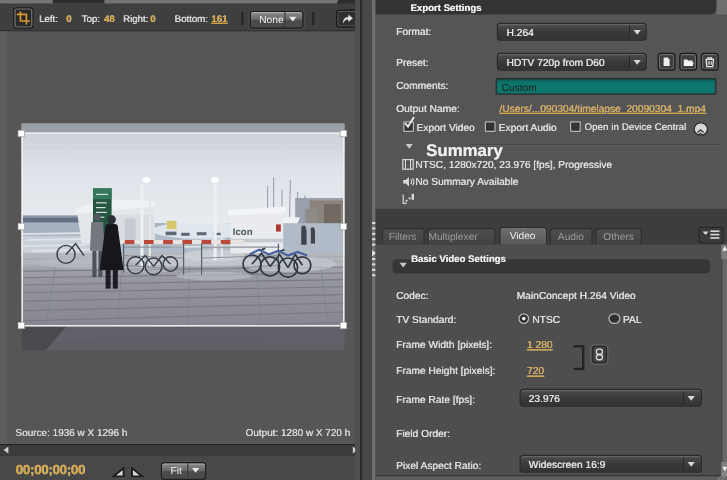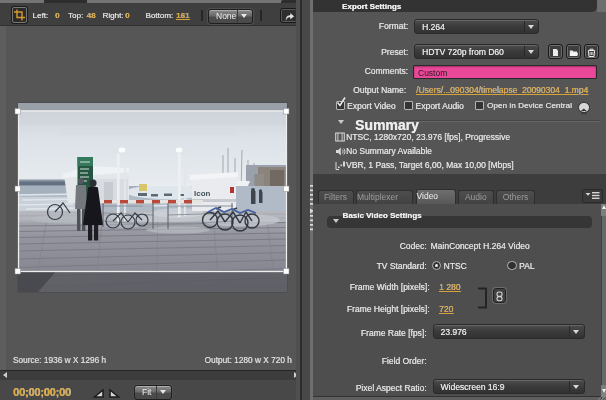--- a/index.html
+++ b/index.html
@@ -1,20 +1,20 @@
 <!DOCTYPE html>
 <html><head>
 <meta charset="utf-8">
 <style>
   html,body{margin:0;padding:0;}
   #stage{position:relative;width:606px;height:400px;overflow:hidden;
     font-family:"Liberation Sans",sans-serif;background:#565656;}
   .abs{position:absolute;}
   .lbl{position:absolute;font-size:8.5px;color:#e2e2e2;white-space:nowrap;text-shadow:0.35px 0 0 rgba(226,226,226,0.8);}
-  .rlbl{position:absolute;font-size:8.5px;color:#e2e2e2;white-space:nowrap;text-align:right;text-shadow:0.35px 0 0 rgba(226,226,226,0.8);}
+  .rlbl{position:absolute;font-size:8.5px;color:#e2e2e2;white-space:nowrap;text-align:left;text-shadow:0.35px 0 0 rgba(226,226,226,0.8);}
   .bold{font-weight:bold;}
   .orange{color:#d8a23b;}
   
   .dd{position:absolute;height:13px;border:1px solid #2a2a2a;border-radius:3px;
       background:linear-gradient(#4e4e4e,#3a3a3a 50%,#323232);box-shadow:inset 0 1px 0 rgba(255,255,255,.14);}
   .dd .txt{position:absolute;left:7px;top:2px;font-size:8.5px;color:#e8e8e8;white-space:nowrap;text-shadow:0.35px 0 0 rgba(232,232,232,0.8);}
   .dd .arr{position:absolute;right:1px;top:1px;bottom:1px;width:12.5px;border-left:1px solid #282828;
       background:linear-gradient(#484848,#343434);border-radius:0 2px 2px 0;}
   .dd .arr:after{content:"";position:absolute;left:3px;top:4px;border-left:3.5px solid transparent;
       border-right:3.5px solid transparent;border-top:4px solid #d8d8d8;}
@@ -348,21 +348,21 @@
   </div>
   <div class="abs" style="left:584px;top:43.5px;width:13px;height:13px;background:#3e3e3e;border:1px solid #1a1a1a;border-radius:3px;box-shadow:inset 0 0 0 1px #6e6e6e;">
     <svg width="13" height="13" viewBox="0 0 13 13">
         <path d="M3.4 4.5 H9.6 L9 10.5 H4 Z" fill="none" stroke="#ececec" stroke-width="1"></path>
         <path d="M5 4.5 V3.2 H8 V4.5" fill="none" stroke="#ececec" stroke-width="1"></path>
         <path d="M5.2 6 V9 M6.5 6 V9 M7.8 6 V9" stroke="#ececec" stroke-width="0.7"></path>
       </svg>
   </div>
 
   <div class="rlbl" style="left:330px;top:66px;width:78px;">Comments:</div>
-  <div class="abs" style="left:413px;top:65px;width:182px;height:12px;background:#ec4899;border:1px solid #2a2a2a;border-radius:1px;box-shadow:inset 0 1px 2px rgba(0,0,0,.35);">
+  <div class="abs" style="left:413px;top:65px;width:182px;height:12px;background:#0f766e;border:1px solid #2a2a2a;border-radius:1px;box-shadow:inset 0 1px 2px rgba(0,0,0,.35);">
     <div class="abs" style="left:4px;top:1.5px;font-size:8.5px;color:#1c1c1c;">Custom</div>
   </div>
 
   <div class="rlbl" style="left:330px;top:84.5px;width:76px;">Output Name:</div>
   <div class="lbl orange" style="left:416px;top:84.5px;text-decoration:underline;">/Users/...090304/timelapse_20090304_1.mp4</div>
 
   <div class="chk" style="left:335.5px;top:100.5px;"></div>
   <svg class="abs" style="left:335px;top:96px;" width="12" height="12" viewBox="0 0 12 12">
       <path d="M2.5 6.5 L5 9.5 L10 1.5" stroke="#ececec" stroke-width="1.5" fill="none"></path>
     </svg>
@@ -393,31 +393,30 @@
     <path d="M7.3 3.5 C8.3 4.5,8.3 6.5,7.3 7.5 M8.8 2.5 C10.3 4,10.3 7,8.8 8.5" stroke="#d9d9d9" stroke-width="1" fill="none"></path>
   </svg>
   <div class="lbl" style="left:346px;top:146px;">No Summary Available</div>
 
   <svg class="abs" style="left:334.5px;top:159.5px;" width="11" height="11" viewBox="0 0 11 11">
     <path d="M1 2 V9.5 H4" stroke="#d9d9d9" stroke-width="1" fill="none"></path>
     <rect x="3" y="6.5" width="1.6" height="1.6" fill="#d9d9d9"></rect>
     <rect x="5.5" y="4.5" width="1.6" height="1.6" fill="#d9d9d9"></rect>
     <rect x="8" y="1.5" width="2" height="5" fill="#d9d9d9"></rect>
   </svg>
-  <div class="lbl" style="left:346px;top:160px;">VBR, 1 Pass, Target 6,00, Max 10,00 [Mbps]</div>
 
   <div class="abs" style="left:313px;top:174px;width:293px;height:30px;background:#3d3d3d;"></div>
   <div class="abs" style="left:313px;top:203.5px;width:293px;height:196.5px;background:#4e4e4e;"></div>
 
   <div class="abs" style="left:317.5px;top:189.5px;width:36px;height:14px;background:linear-gradient(#4e4e4e,#424242);border:1px solid #2e2e2e;border-bottom:none;border-radius:3px 3px 0 0;box-sizing:border-box;
        font-size:8.5px;color:#9c9c9c;text-align:center;line-height:13px;">Filters</div>
   <div class="abs" style="left:356px;top:189.5px;width:57px;height:14px;background:linear-gradient(#4e4e4e,#424242);border:1px solid #2e2e2e;border-bottom:none;border-radius:3px 3px 0 0;box-sizing:border-box;
        font-size:8.5px;color:#9c9c9c;line-height:13px;">Multiplexer</div>
   <div class="abs" style="left:415.5px;top:189px;width:40px;height:14.5px;background:linear-gradient(#6e6e6e,#585858);border:1px solid #2e2e2e;border-bottom:none;border-radius:3px 3px 0 0;box-sizing:border-box;
-       font-size:8.5px;color:#f0f0f0;line-height:13px;">Video</div>
+       font-size:8.5px;color:#f0f0f0;text-align:center;line-height:13px;">Video</div>
   <div class="abs" style="left:458px;top:189.5px;width:35.5px;height:14px;background:linear-gradient(#4e4e4e,#424242);border:1px solid #2e2e2e;border-bottom:none;border-radius:3px 3px 0 0;box-sizing:border-box;
        font-size:8.5px;color:#9c9c9c;text-align:center;line-height:13px;">Audio</div>
   <div class="abs" style="left:496px;top:189.5px;width:39px;height:14px;background:linear-gradient(#4e4e4e,#424242);border:1px solid #2e2e2e;border-bottom:none;border-radius:3px 3px 0 0;box-sizing:border-box;
        font-size:8.5px;color:#9c9c9c;text-align:center;line-height:13px;">Others</div>
   <div class="abs" style="left:582px;top:189px;width:19px;height:12px;background:#3a3a3a;border:1px solid #2a2a2a;border-radius:2px;"></div>
   <svg class="abs" style="left:585px;top:191px;" width="15" height="9" viewBox="0 0 15 9">
     <path d="M0.5 2 L3 4.8 L5.5 2 Z" fill="#d6d6d6"></path>
     <rect x="7" y="1" width="7.5" height="1.4" fill="#d6d6d6"></rect>
     <rect x="7" y="3.8" width="7.5" height="1.4" fill="#d6d6d6"></rect>
     <rect x="7" y="6.6" width="7.5" height="1.4" fill="#d6d6d6"></rect>

